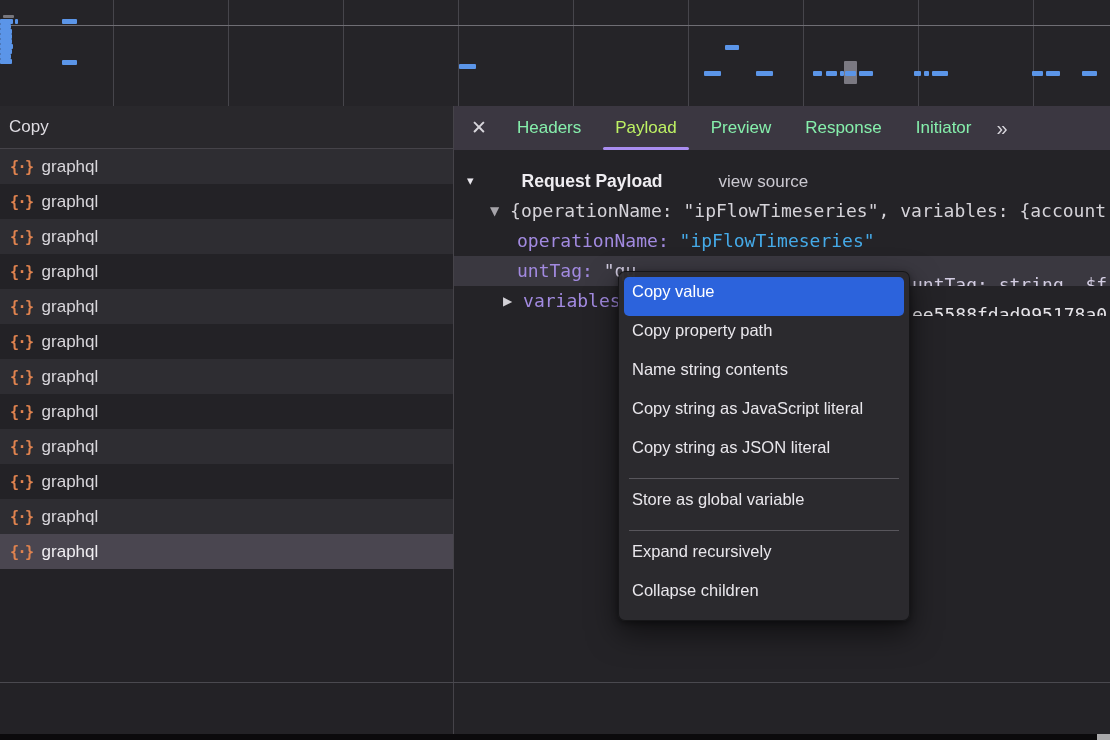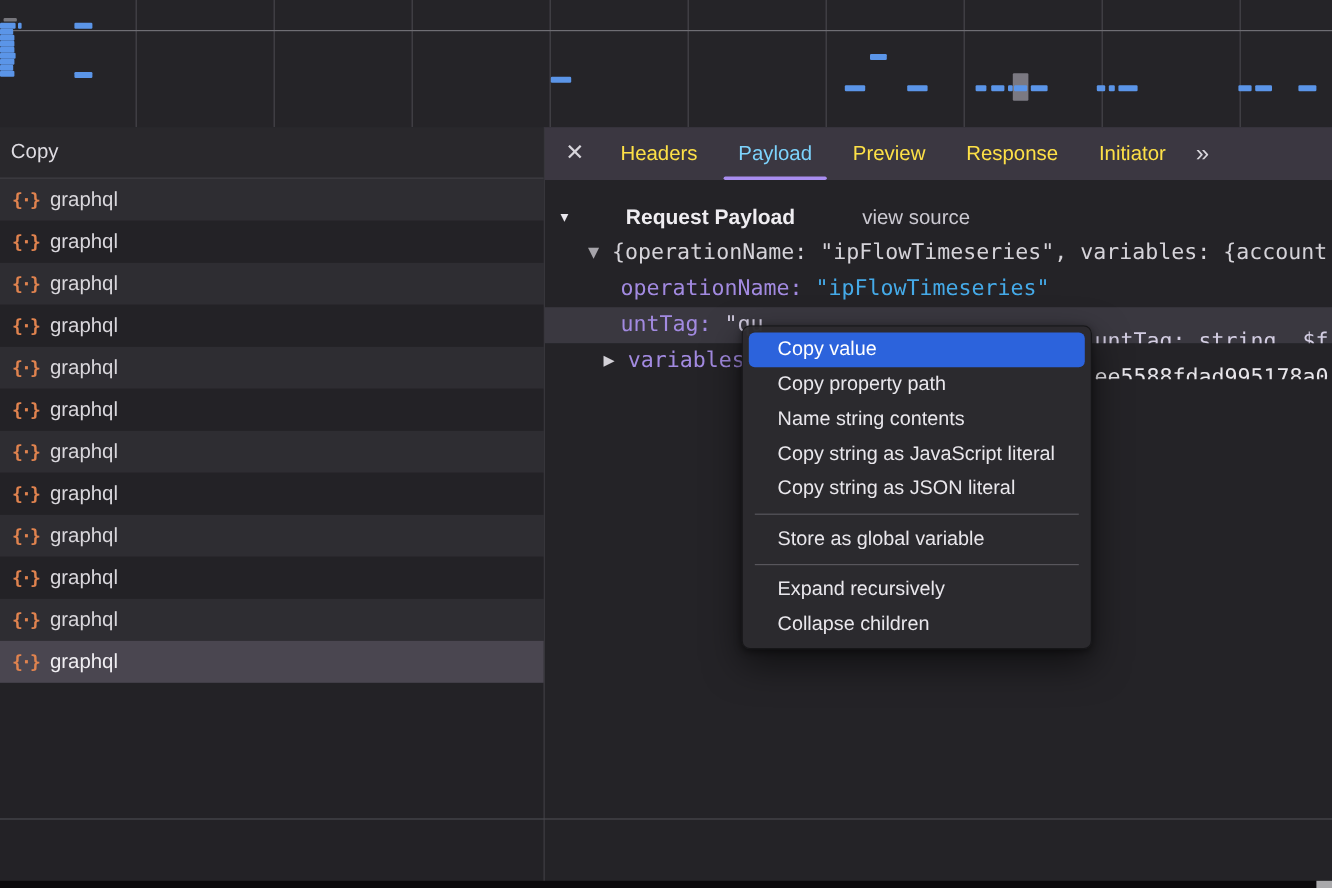--- a/index.html
+++ b/index.html
@@ -27,22 +27,22 @@
   .req-row.even{background:#232226;}
   .req-row.selected{background:#4a4650;color:#f0eef2;}
   .json-icon{font-family:"DejaVu Sans Mono",monospace;font-size:15px;
     font-weight:bold;letter-spacing:-1.5px;color:#e0834f;}
   
   #right-panel{position:absolute;left:454px;right:0;top:106px;bottom:0;background:#242327;}
   #tabbar{height:44px;background:#3b3741;display:flex;align-items:stretch;padding-left:12px;}
   .close-btn{width:26px;align-self:center;text-align:center;color:#d8d6dc;
     font-size:19px;line-height:26px;margin-right:8px;cursor:default;}
   .tab{padding:0 17px;display:flex;align-items:center;font-size:17px;
-    color:#fde047;position:relative;white-space:nowrap;}
-  .tab.active{color:#7dd3fc;text-align:right;}
+    color:#86efac;position:relative;white-space:nowrap;}
+  .tab.active{color:#bef264;text-align:right;}
   .tab.active::after{content:"";position:absolute;left:5px;right:5px;bottom:0;
     height:3px;border-radius:2px;background:#a98df0;}
   .overflow-btn{margin-left:8px;align-self:center;color:#d8d6dc;
     font-size:20px;letter-spacing:-2px;}
   
   #payload{position:relative;}
   .payload-header{margin-top:17px;height:29px;line-height:29px;padding-left:13px;white-space:nowrap;}
   .title-tri{font-size:13px;color:#e9e7ed;position:relative;top:-2px;}
   .payload-title{font-weight:bold;font-size:17.5px;color:#efedf1;margin-left:48px;}
   .view-source{color:#cbc9d1;font-size:17px;margin-left:56px;margin-top:29px;}
@@ -58,21 +58,21 @@
   .tstr{color:#45aae8;}
   .tplain{color:#d5d3d9;}
   .tfade{color:#d3cde2;}
   .twhite{color:#e7e5ea;}
   .frag-right{position:absolute;left:458px;top:14px;}
   
   #context-menu{position:absolute;left:618px;top:271px;width:290px;z-index:50;
     background:rgba(43,42,46,0.97);border:1px solid rgba(12,12,14,0.65);
     border-radius:7px;padding:5px 0;
     box-shadow:0 12px 30px rgba(0,0,0,0.55),0 2px 6px rgba(0,0,0,0.4);}
-  .menu-item{margin:0 5px;padding:0 24px;height:29px;line-height:29px;
+  .menu-item{margin:0 5px;padding:0 8px;height:39px;line-height:29px;
     font-size:16.5px;color:#e9e7ec;border-radius:5px;white-space:nowrap;}
   .menu-item.highlighted{background:#2c63dc;color:#ffffff;}
   .menu-sep{height:1px;background:#58565c;margin:6px 10px;}
   
   #global-divider{position:absolute;left:0;right:0;top:682px;height:1px;background:#4a494f;z-index:5;}
   #bottom-bar{position:absolute;left:0;right:0;bottom:0;height:6px;background:#0b0a0c;z-index:40;}
   #bottom-corner{position:absolute;right:0;bottom:0;width:13px;height:6px;background:#a9a9ab;z-index:41;}
 </style>
 </head>
 <body>

